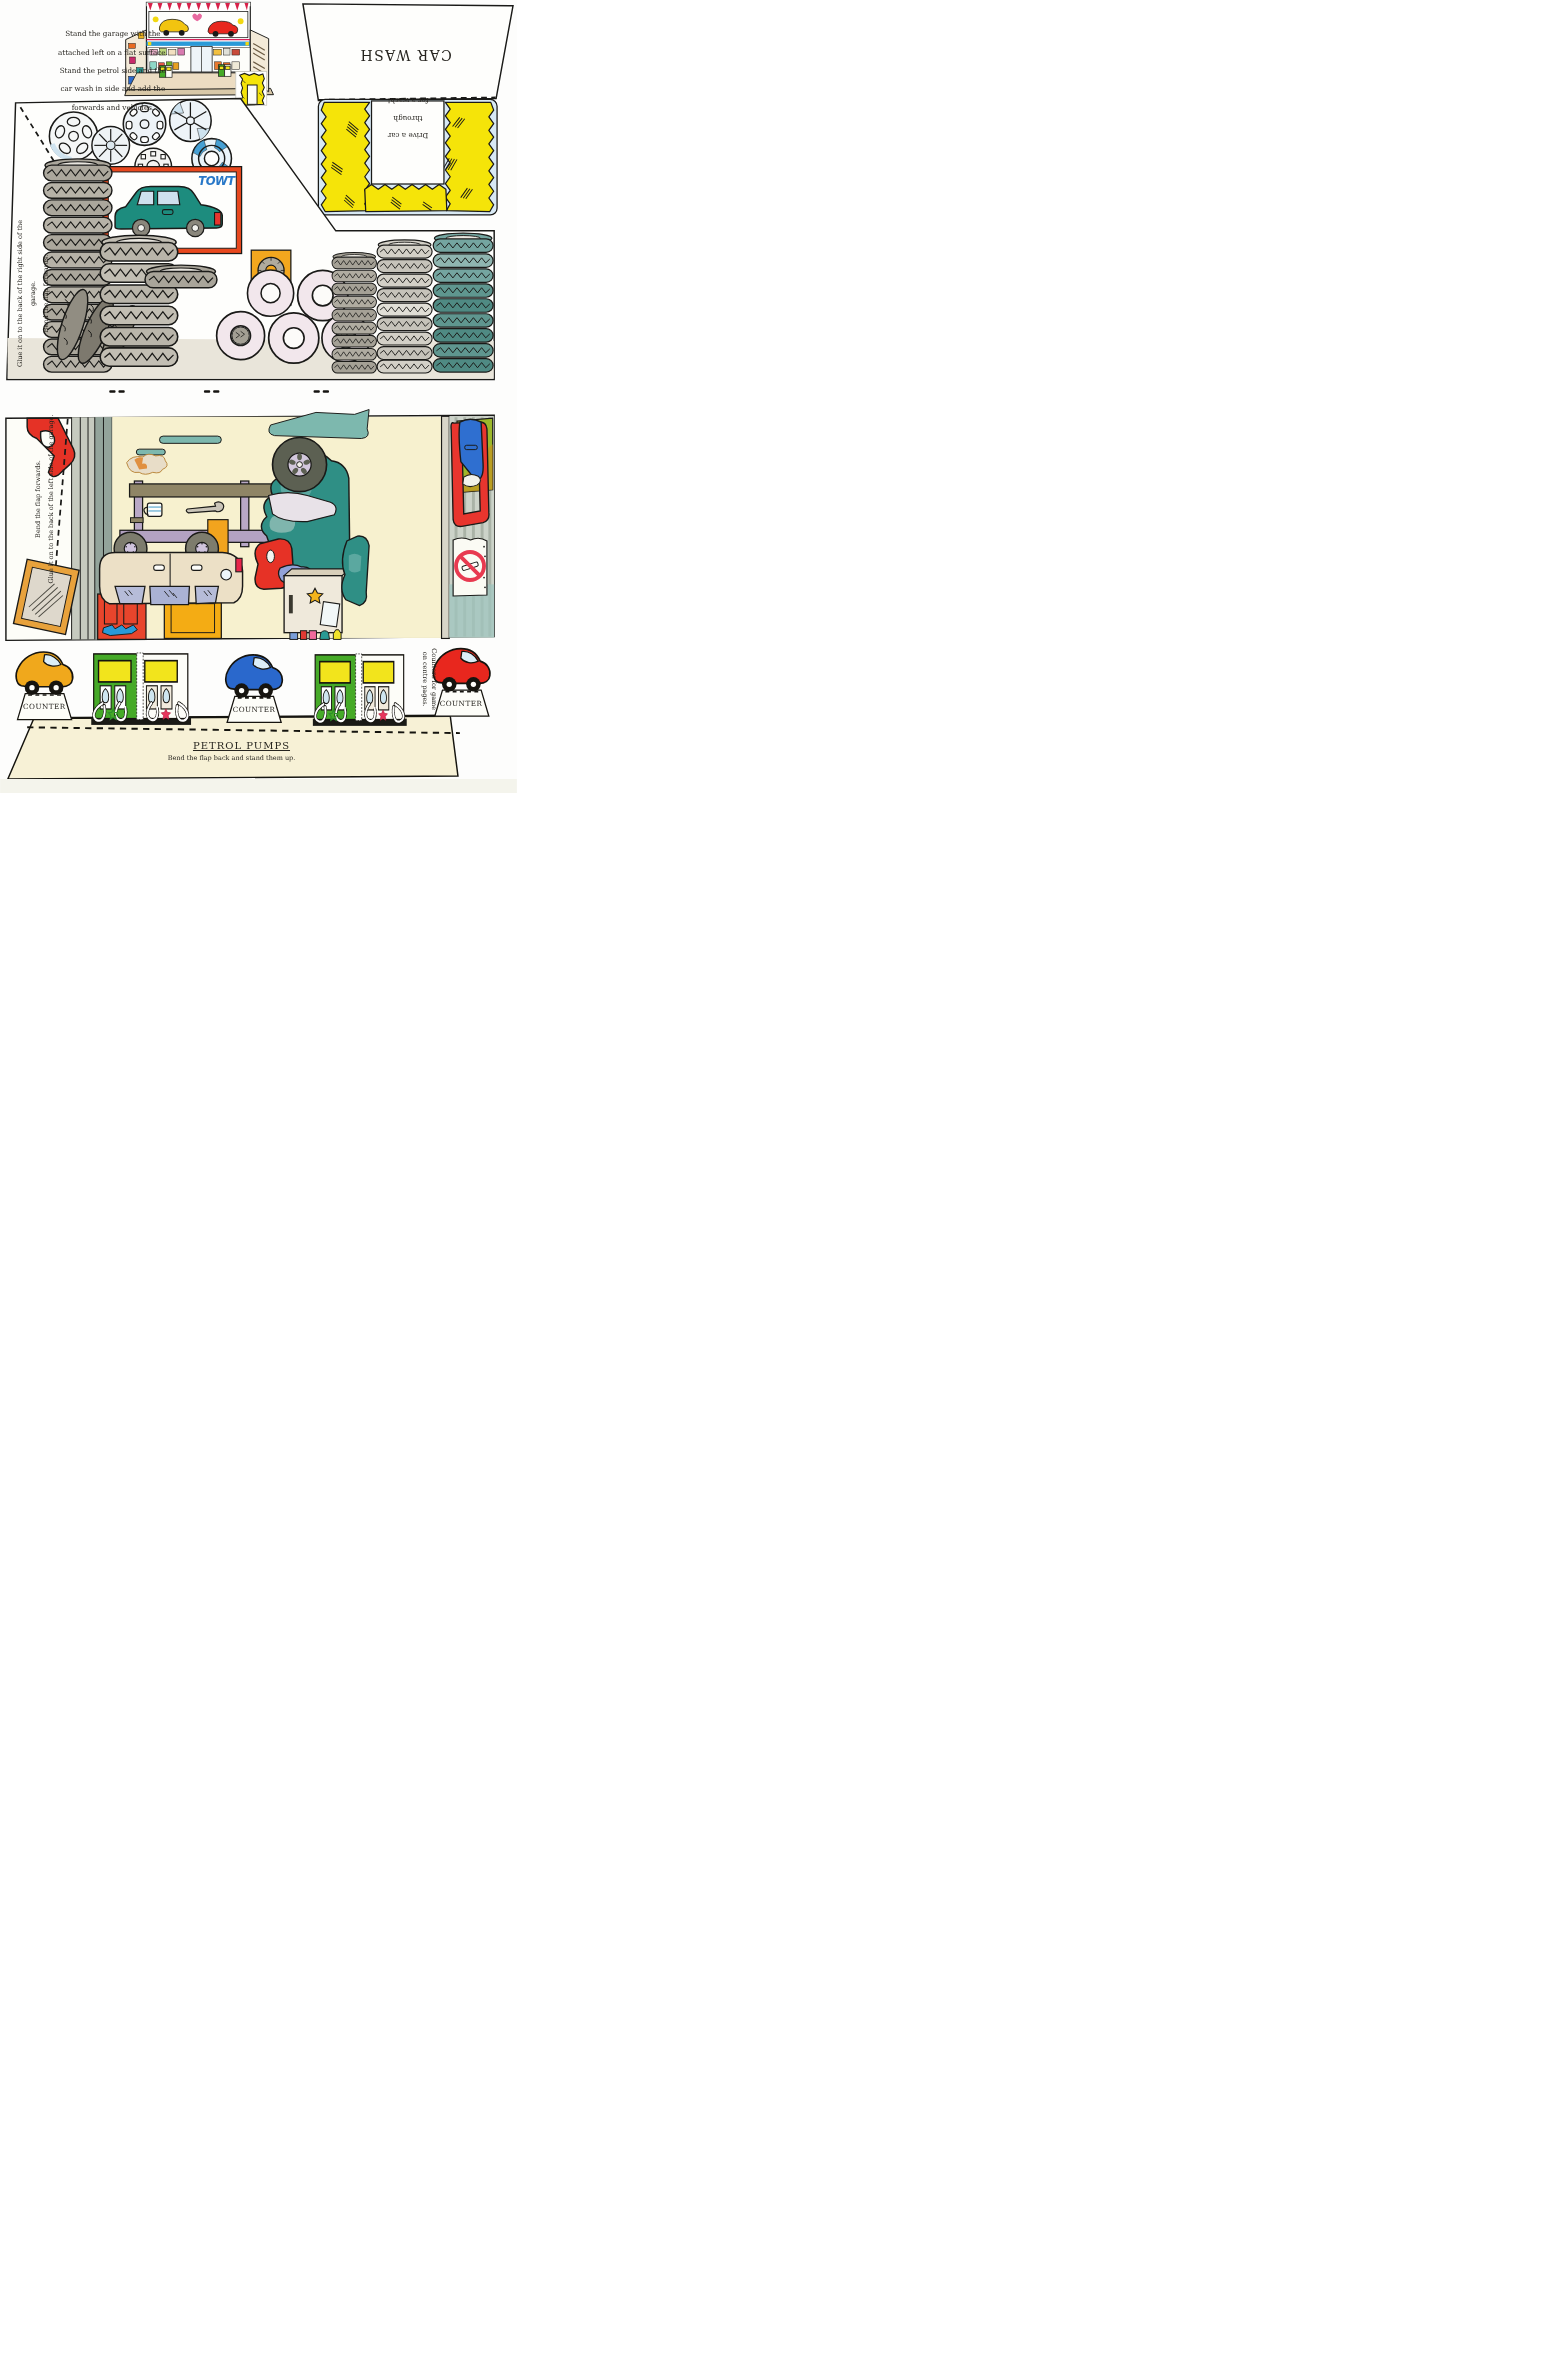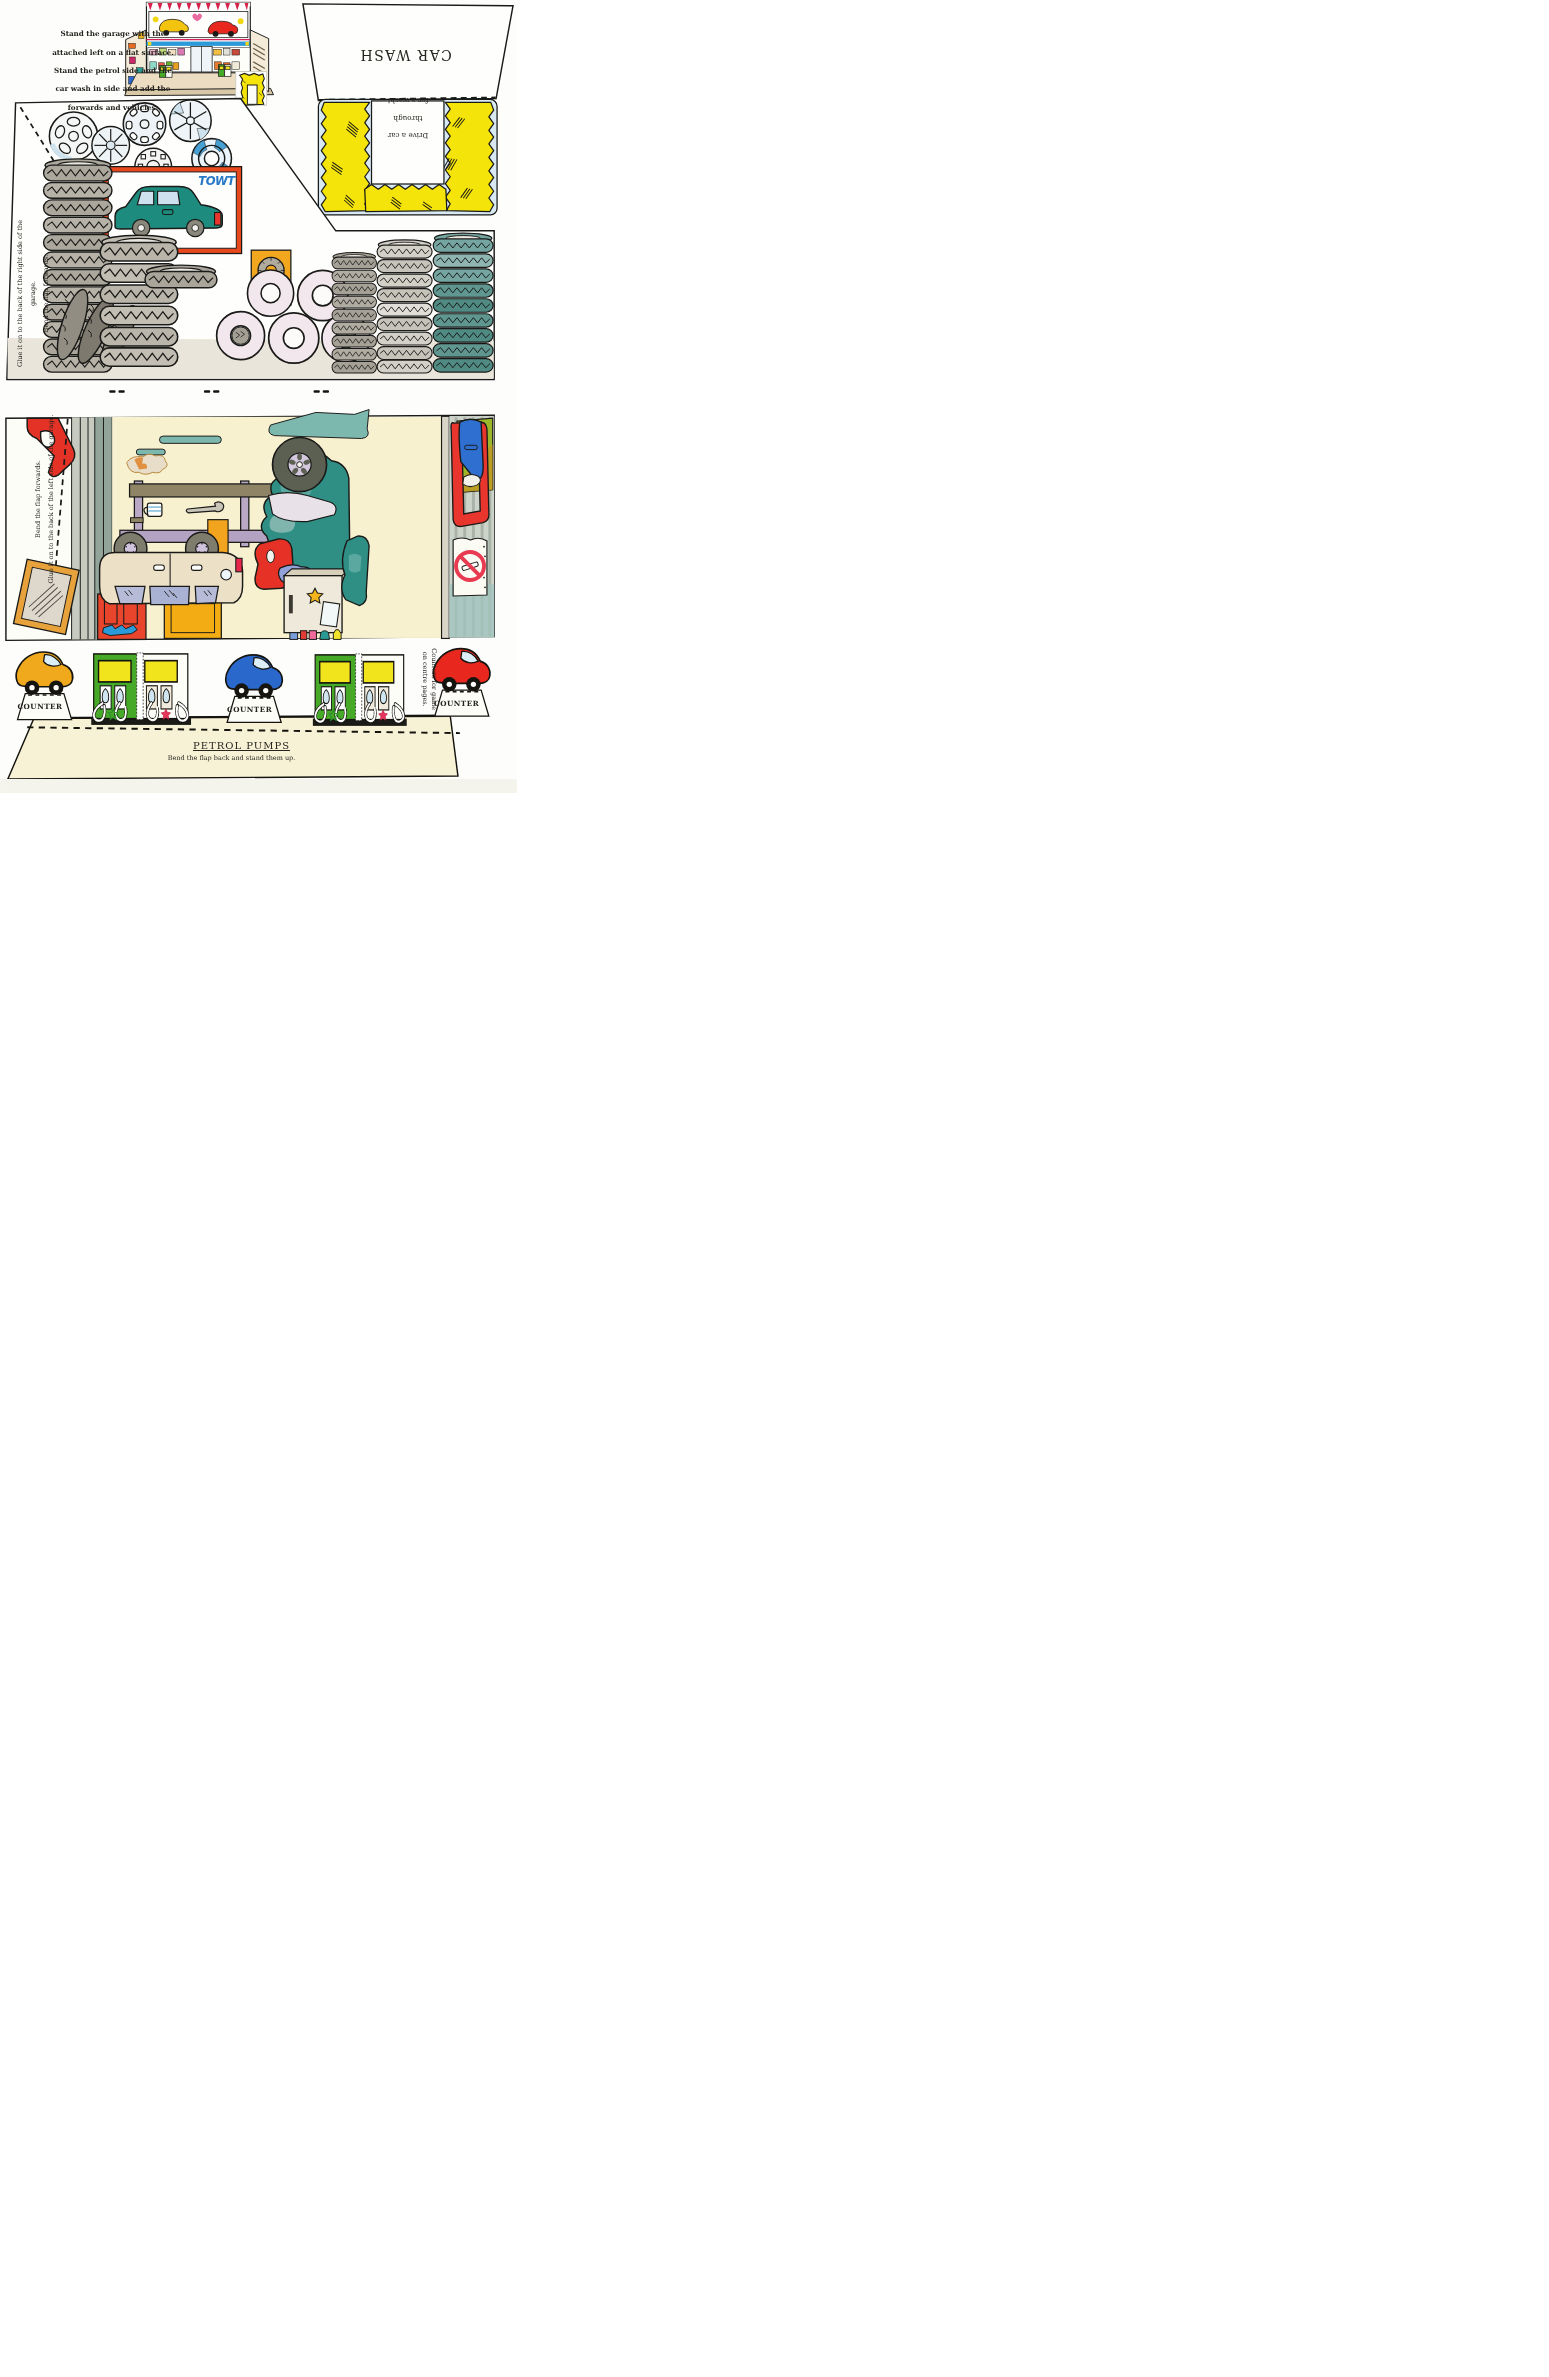--- a/index.html
+++ b/index.html
@@ -1,30 +1,30 @@
 <!DOCTYPE html>
 <html style="--brush_yellow: #f5e409; --pump_green: #46aa28; --counter_yellow: #f0a81c; --counter_blue: #2a68cc; --counter_red: #e8271e; --poster_border_red: #e8481e; --poster_car_teal: #1d8c7e; --logo_blue: #2878c8; --tyre_sign_amber: #f3a71e; --tyre_sign_text_red: #e23424; --no_smoking_red: #e83a50; --wall_yellow: #f7f1cf; --ink: #1a1a18;font-size:7.7px"><head>
 <meta charset="utf-8">
 <style>
   html,body{margin:0;padding:0;background:#ffffff;}
   .page{position:relative;width:517px;height:793px;background:#fdfdfc;overflow:hidden;
         font-family:"DejaVu Serif", serif;color:#26241f;}
   .abs{position:absolute;}
-  .txt{white-space:pre-line;font-weight:bold;}
+  .txt{white-space:pre-line;}
   .instr-top{left:3.9px;top:20px;width:218px;text-align:center;font-size:7.2px;line-height:9.2px;}
   .carwash-title{left:333px;top:47px;width:145px;text-align:center;font-size:14px;letter-spacing:1.4px;
         transform:rotate(180deg);}
   .carwash-slogan{left:374px;top:83px;width:68px;height:61px;text-align:center;font-size:7.2px;
         line-height:17.4px;transform:rotate(180deg);}
   .vtext{font-size:6.5px;line-height:13px;text-align:center;}
   .flap1{left:-54px;top:274px;width:174px;transform:rotate(-90deg);}
   .flap2{left:-42px;top:486px;width:174px;transform:rotate(-90deg);}
   .note-v{left:393px;top:670px;width:72px;text-align:center;font-size:6.5px;line-height:9.2px;
         transform:rotate(90deg);}
-  .counter-label{width:54px;text-align:left;font-size:7.2px;letter-spacing:0.5px;font-weight:bold;}
+  .counter-label{width:54px;text-align:center;font-size:7.2px;letter-spacing:0.5px;}
   .pp-title{left:145px;top:740px;width:193px;text-align:center;font-size:10px;letter-spacing:1px;text-decoration:underline;}
   .pp-sub{left:111px;top:754px;width:241px;text-align:center;font-size:6.5px;}
   svg text{font-family:"DejaVu Sans", sans-serif;}
 </style>
 </head>
 <body>
 
 <div class="page">
 
 <svg class="abs" width="517" height="793" viewBox="0 0 1070 1642" style="left:0;top:0">

